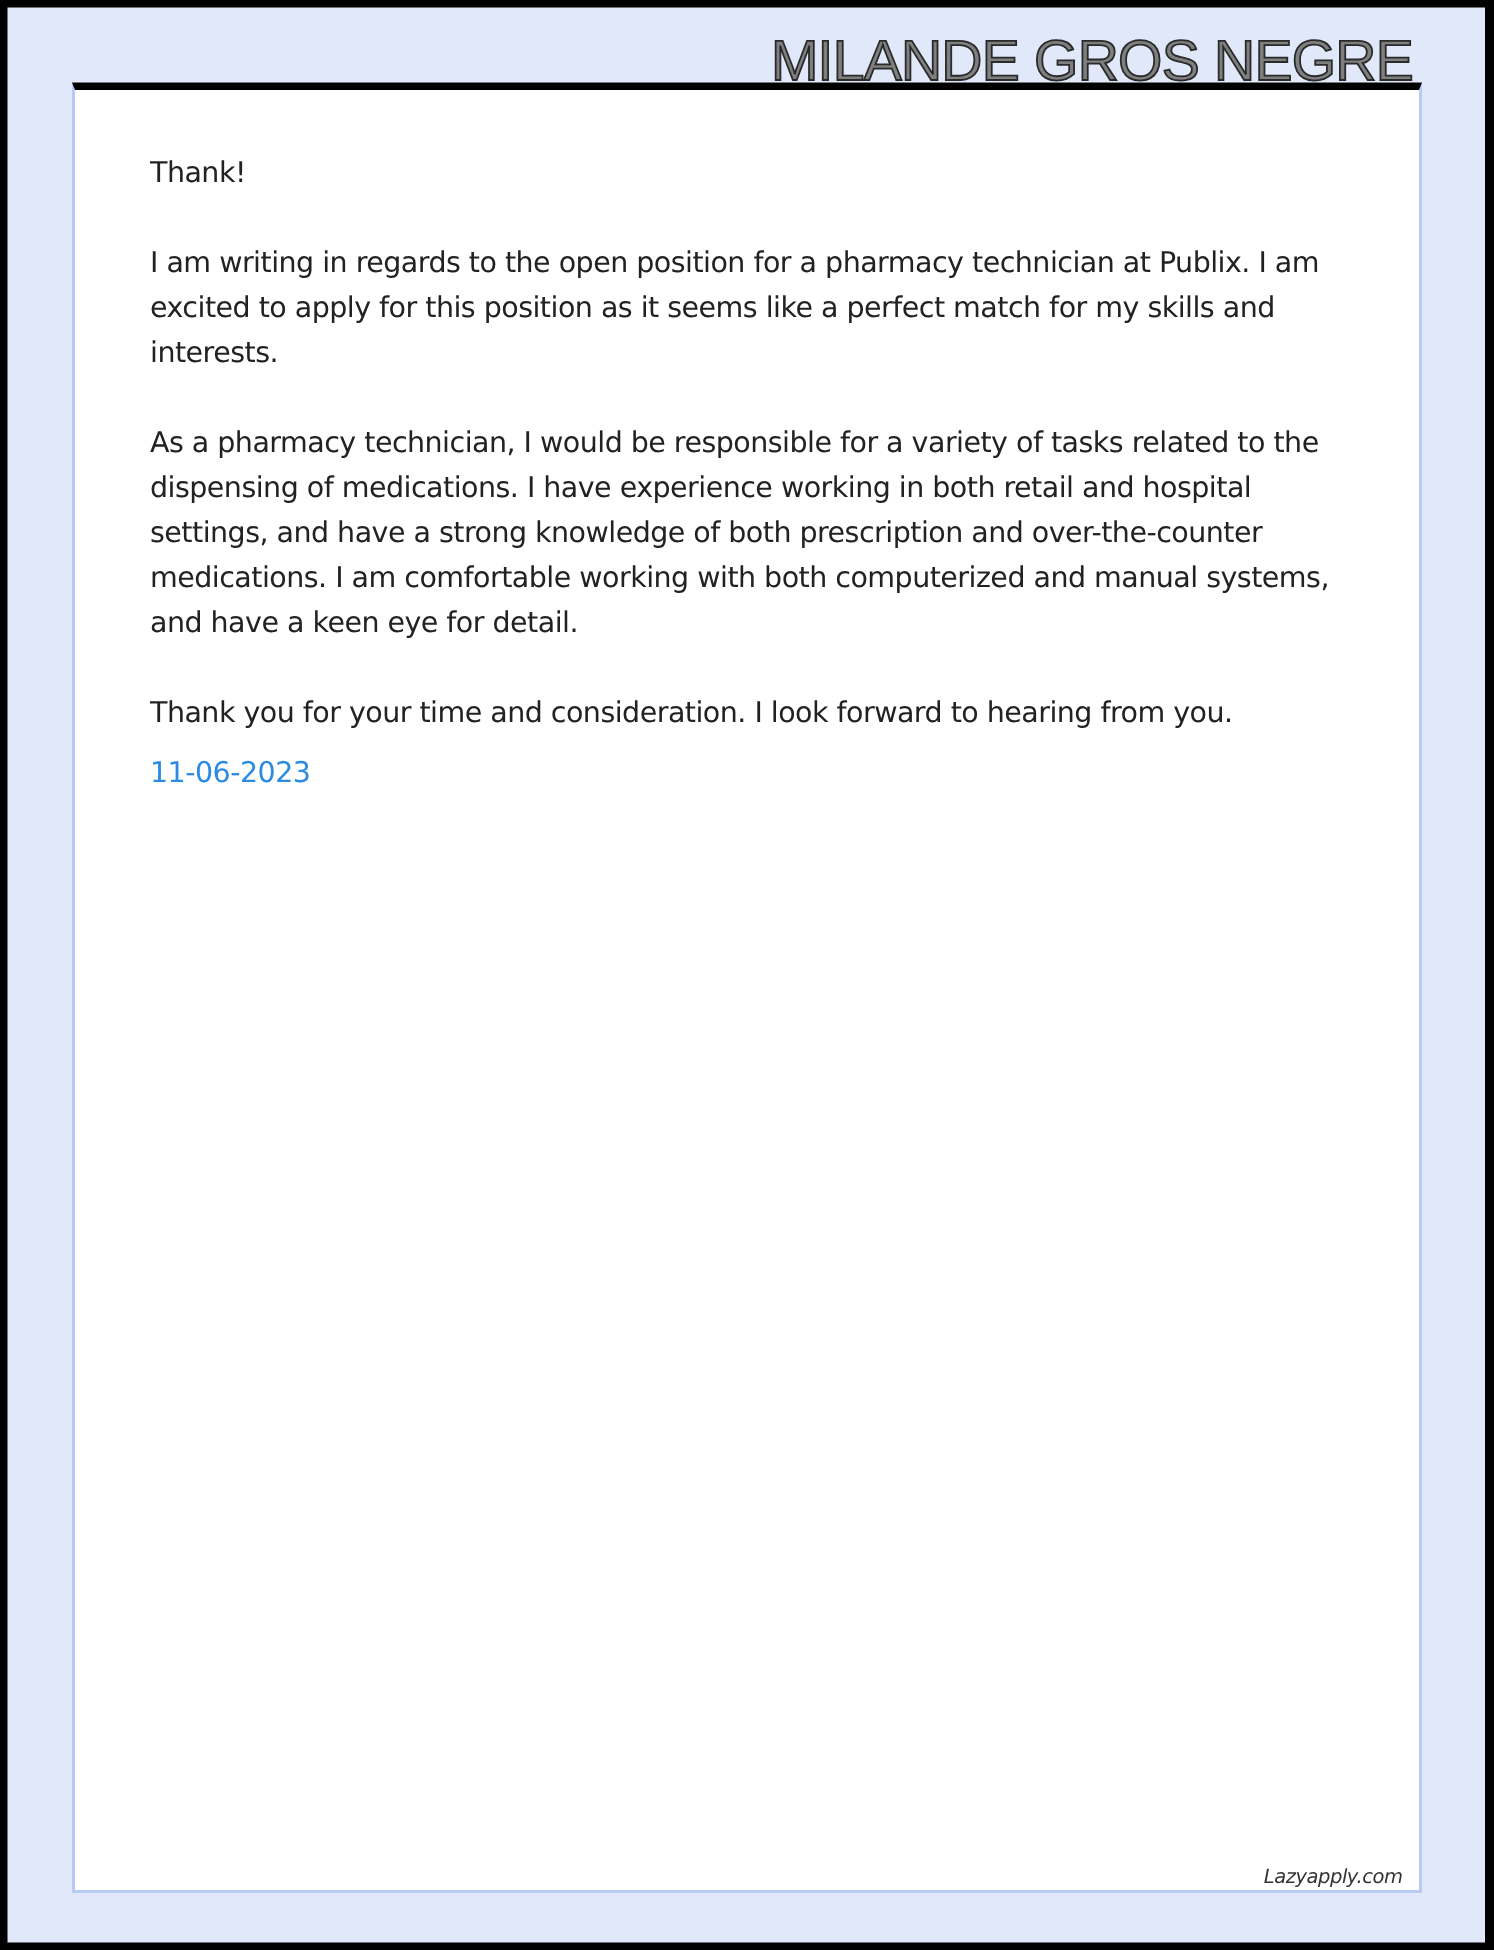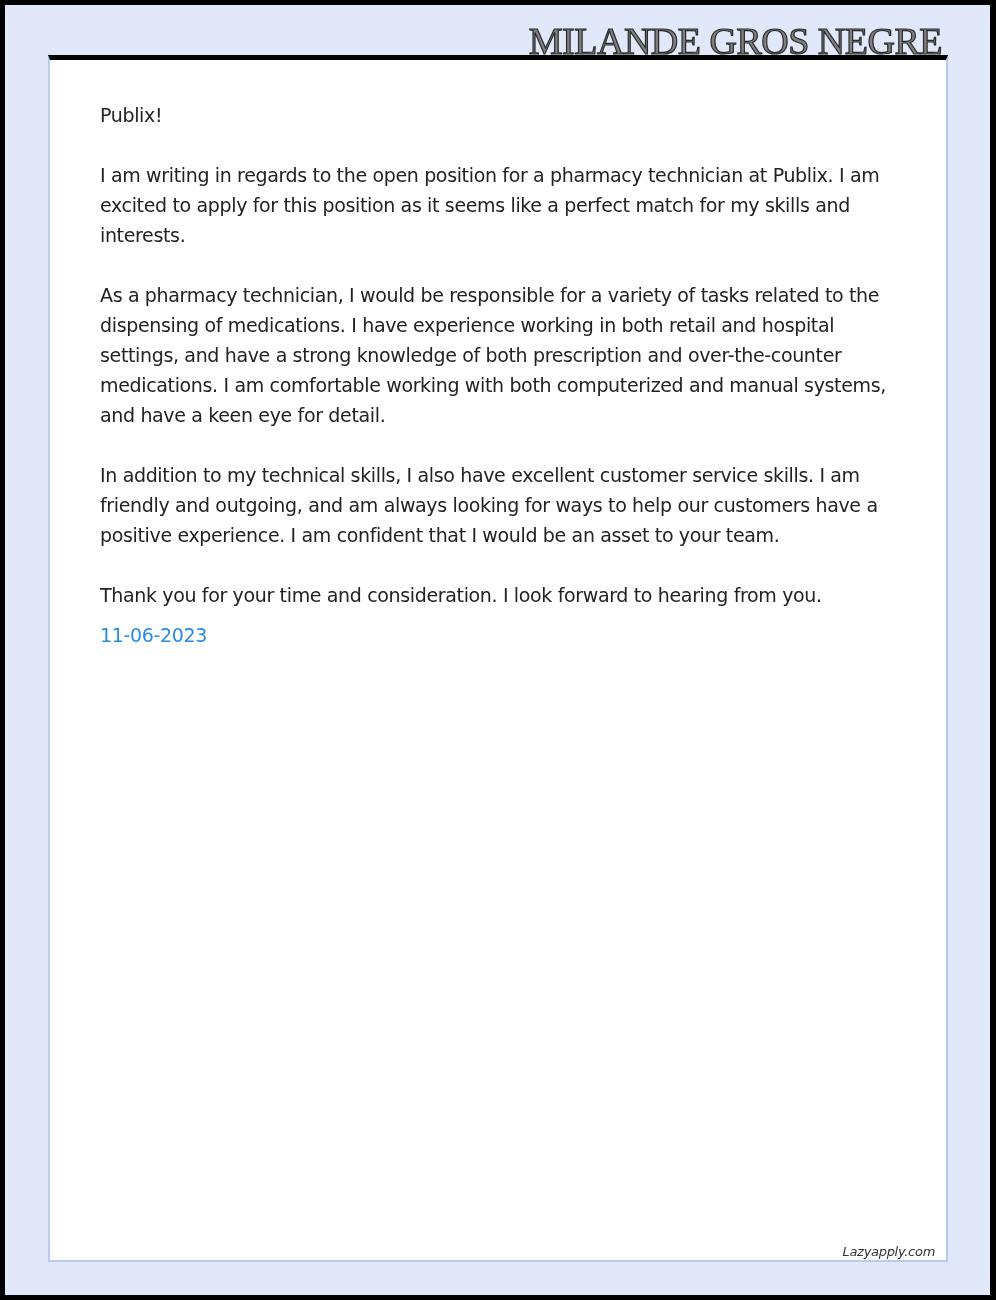--- a/index.html
+++ b/index.html
@@ -10,21 +10,21 @@
   }
   .frame {
     position: absolute; left: 5px; top: 5px; width: 985px; height: 1290px;
     background: #e0e8fa;
   }
   .title {
     position: absolute; right: 48px; top: 14px;
     font-size: 38px; line-height: 44px; letter-spacing: -0.5px;
     color: #7f7f7f;
     -webkit-text-stroke: 1.2px #2a2a2a;
-    font-family: Liberation Serif, serif;
+    font-family: Liberation Sans, sans-serif;
     white-space: nowrap;
   }
   .paper {
     position: absolute; left: 48px; top: 55px; width: 900px; height: 1207px;
     box-sizing: border-box;
     background: #fff;
     border-top: 5px solid #000;
     border-left: 2px solid #b7cbf5;
     border-right: 2px solid #b7cbf5;
     border-bottom: 2px solid #b7cbf5;
@@ -44,21 +44,20 @@
 </style>
 </head>
 <body>
 
 <div class="frame">
   <div class="title">MILANDE GROS NEGRE</div>
 </div>
 
 <div class="paper">
   <div class="body-text">
-    <p>Publix!</p>
+    <p>Thank!</p>
     <p>I am writing in regards to the open position for a pharmacy technician at Publix. I am excited to apply for this position as it seems like a perfect match for my skills and interests.</p>
     <p>As a pharmacy technician, I would be responsible for a variety of tasks related to the dispensing of medications. I have experience working in both retail and hospital settings, and have a strong knowledge of both prescription and over-the-counter medications. I am comfortable working with both computerized and manual systems, and have a keen eye for detail.</p>
-    <p>In addition to my technical skills, I also have excellent customer service skills. I am friendly and outgoing, and am always looking for ways to help our customers have a positive experience. I am confident that I would be an asset to your team.</p>
     <p class="closing">Thank you for your time and consideration. I look forward to hearing from you.</p>
     <div class="date">11-06-2023</div>
   </div>
   <div class="footer">Lazyapply.com</div>
 </div>
 
 </body></html>

